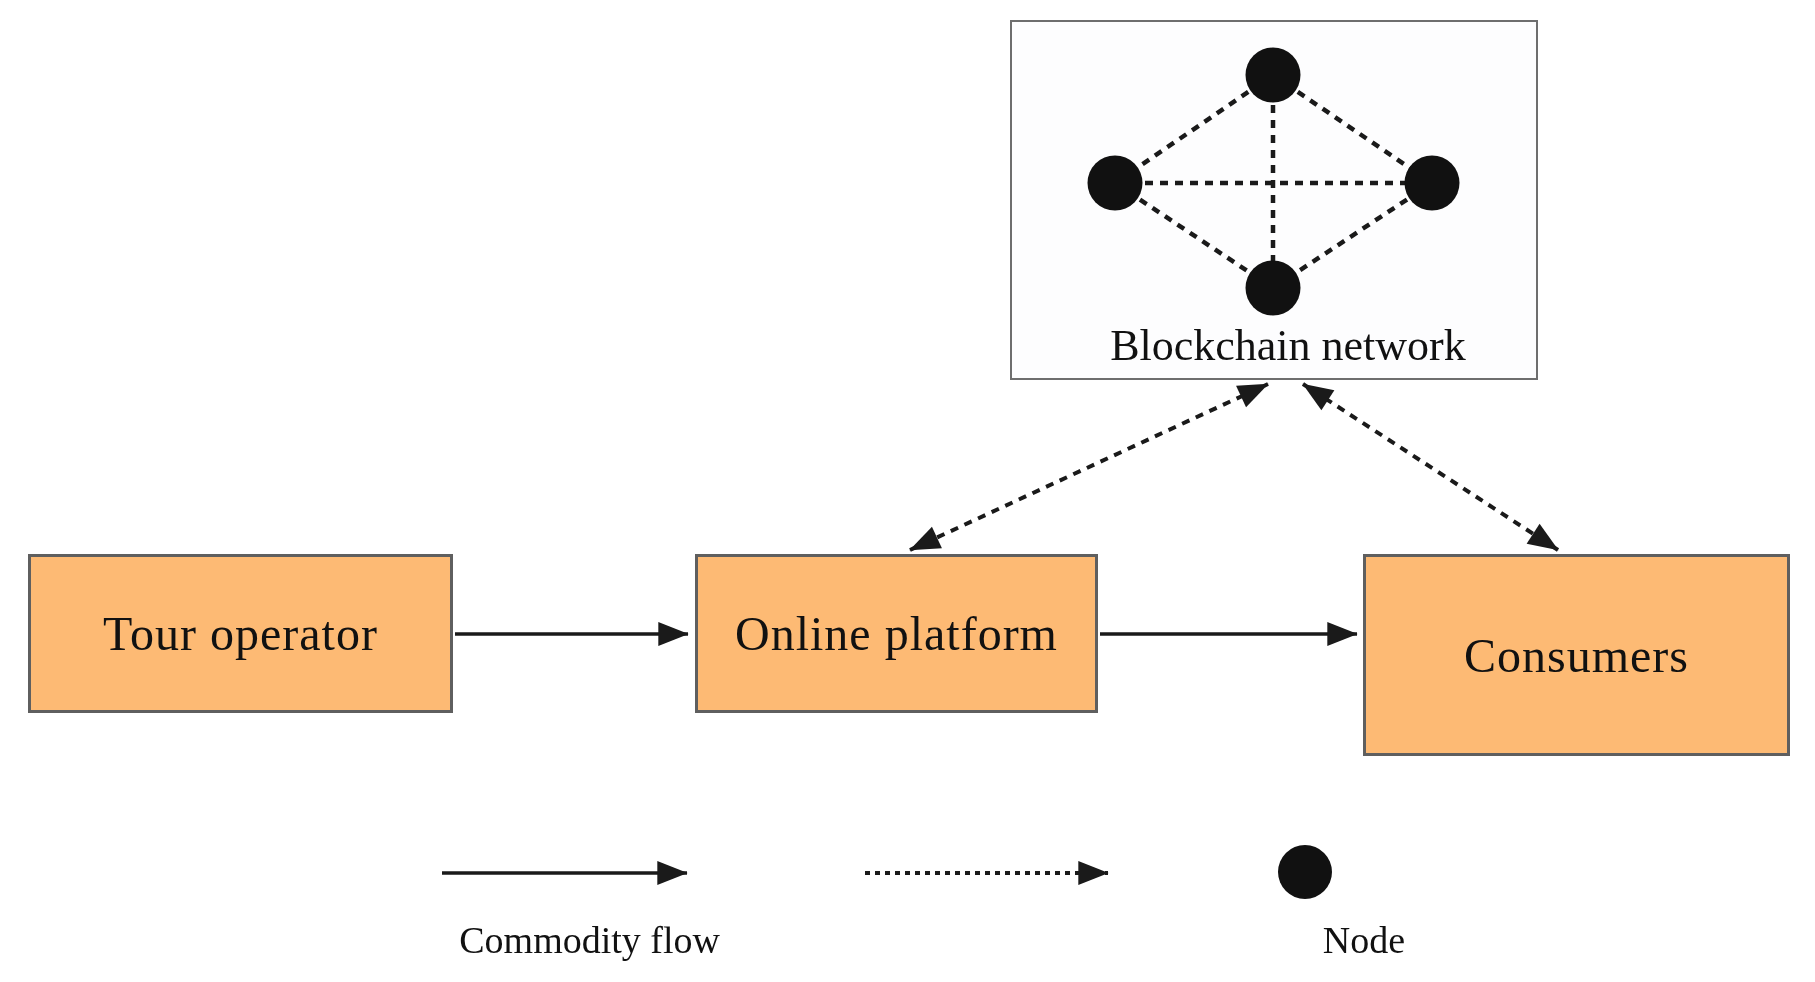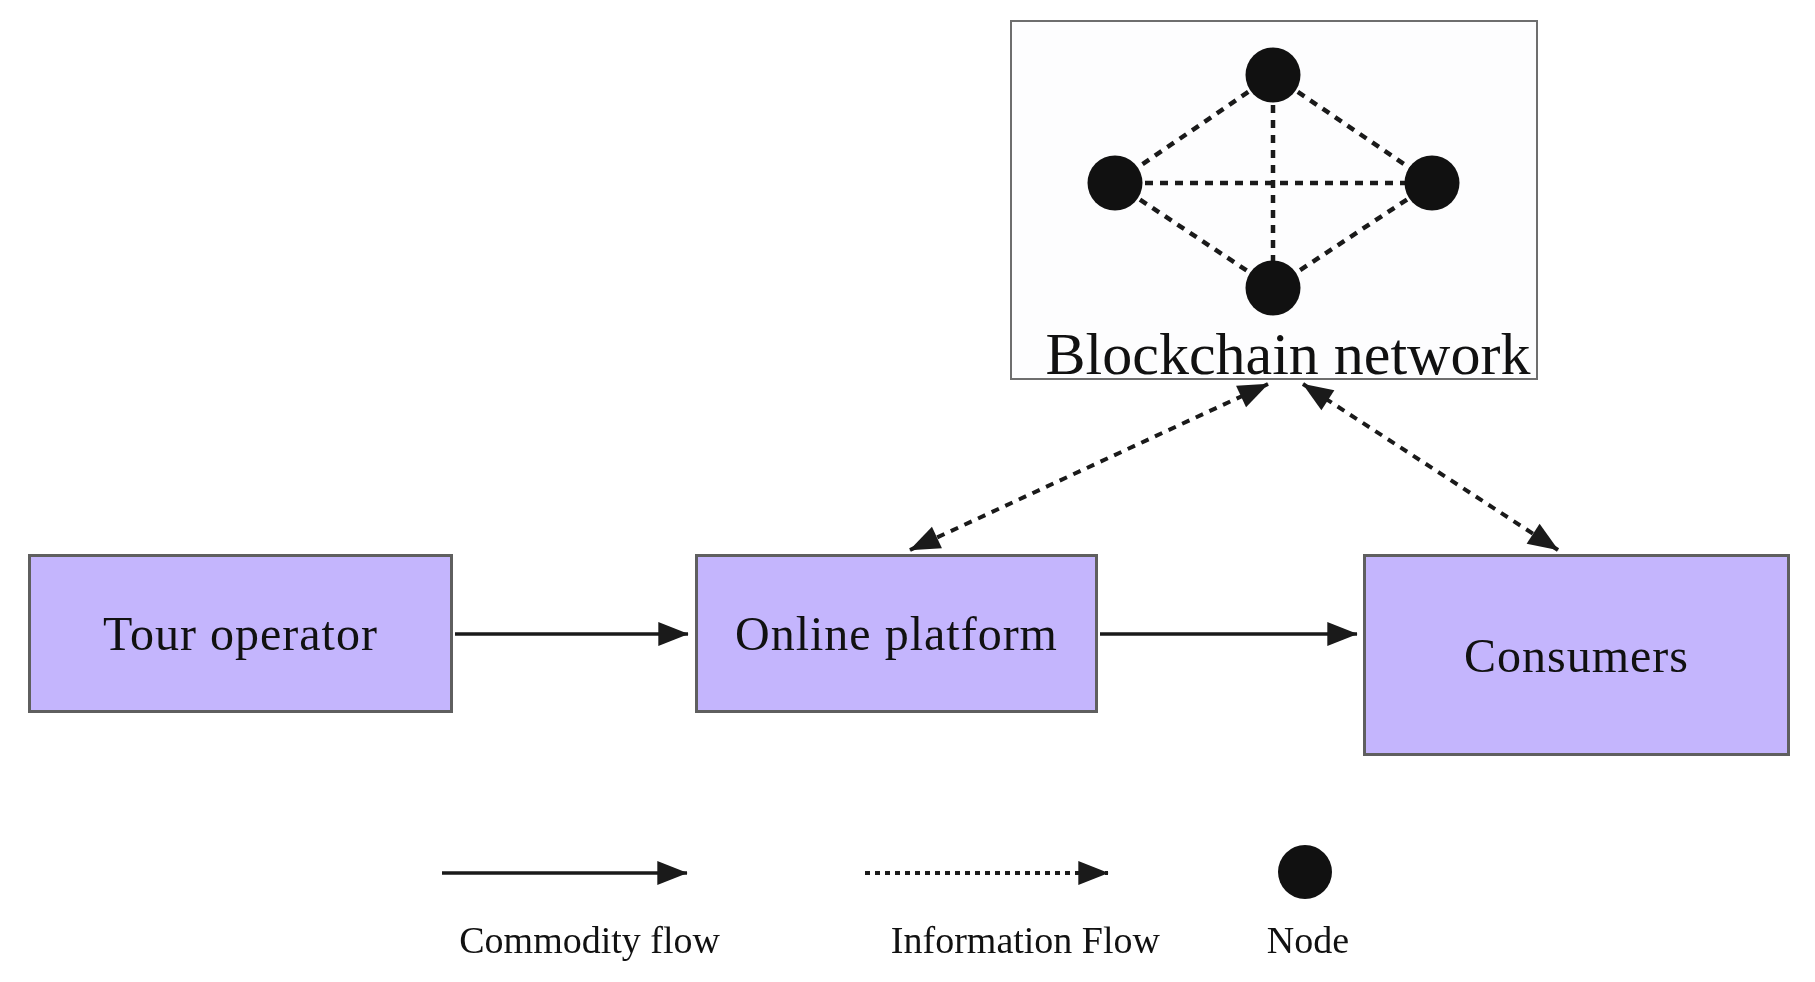--- a/index.html
+++ b/index.html
@@ -17,21 +17,21 @@
     overflow: hidden;
   }
   .layer {
     position: absolute;
     left: 0;
     top: 0;
   }
   .box {
     position: absolute;
     box-sizing: border-box;
-    background: #c4b5fd;
+    background: #fdba74;
     border: 3px solid #5f5f5f;
     display: flex;
     align-items: center;
     justify-content: center;
   }
   .box .box-label {
     font-size: 48px;
     letter-spacing: 1px;
     white-space: nowrap;
   }
@@ -44,35 +44,35 @@
     height: 360px;
     border: 2.5px solid #6e6e6e;
     background: #fdfdfe;
   }
   .blockchain-label {
     position: absolute;
     left: 1010px;
     top: 320px;
     width: 556px;
     text-align: center;
-    font-size: 60px;
+    font-size: 44px;
     white-space: nowrap;
   }
   .entity-tour      { left: 28px;   top: 554px; width: 425px; height: 159px; }
   .entity-platform  { left: 695px;  top: 554px; width: 403px; height: 159px; }
   .entity-consumers { left: 1363px; top: 554px; width: 427px; height: 202px; }
   .legend-label {
     position: absolute;
     text-align: right;
     font-size: 38px;
     white-space: nowrap;
   }
   .legend-commodity   { left: 380px;  top: 918px; width: 340px; }
   .legend-information { left: 820px;  top: 918px; width: 340px; }
-  .legend-node        { left: 1149px; top: 918px; width: 200px; }
+  .legend-node        { left: 1205px; top: 918px; width: 200px; }
 </style>
 </head>
 <body>
 
 <div class="canvas">
 
   <div class="blockchain-box"></div>
 
   <svg class="layer" width="1815" height="982" viewBox="0 0 1815 982">
     <defs>
@@ -119,17 +119,16 @@
   <div class="box entity-platform">
     <span class="box-label">Online platform</span>
   </div>
 
   <div class="box entity-consumers">
     <span class="box-label">Consumers</span>
   </div>
 
   <div class="legend-label legend-commodity">Commodity flow</div>
 
-  <div class="legend-label legend-information">Information Flow</div>
 
   <div class="legend-label legend-node">Node</div>
 
 </div>
 
 </body></html>

